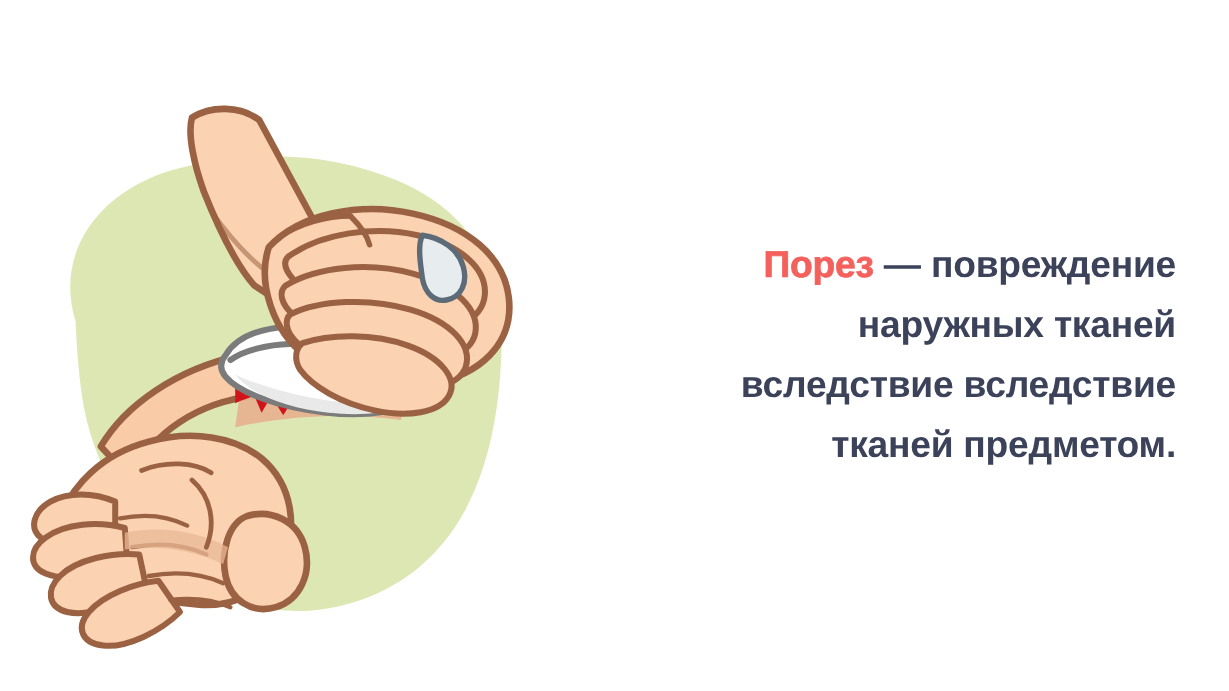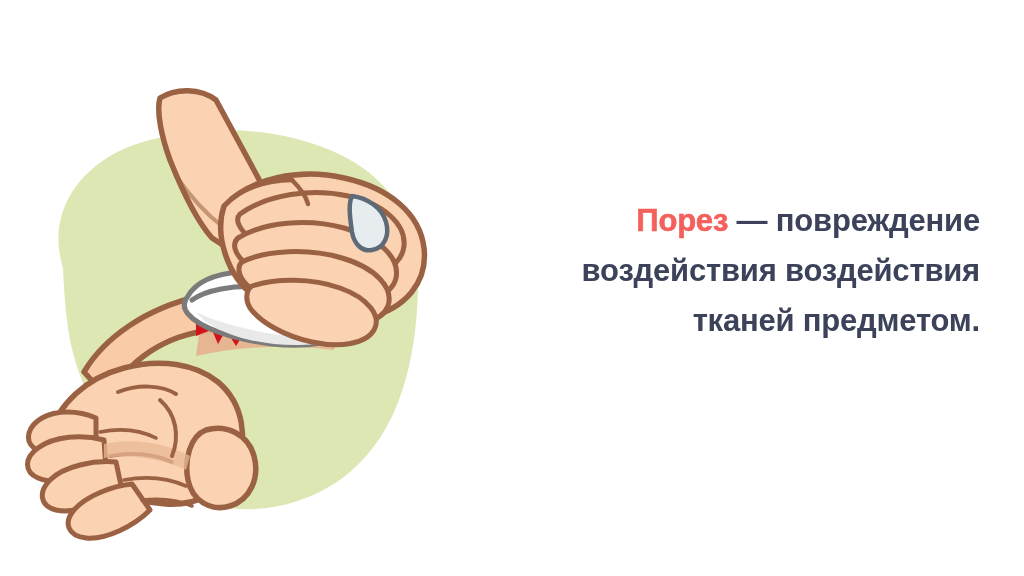--- a/index.html
+++ b/index.html
@@ -261,17 +261,18 @@
         </g>
       </g>
 
     </svg>
   </div>
 
   <div id="caption-block">
     <span class="caption-line">
       <span class="kw">Порез</span><span>&nbsp;</span><span class="dash">—</span><span>&nbsp;</span><span>повреждение</span>
     </span>
-    <span class="caption-line">воздействия воздействия</span>
+    <span class="caption-line">наружных тканей</span>
+    <span class="caption-line">вследствие вследствие</span>
     <span class="caption-line">тканей предметом.</span>
   </div>
 
 </div>
 
 </body></html>

